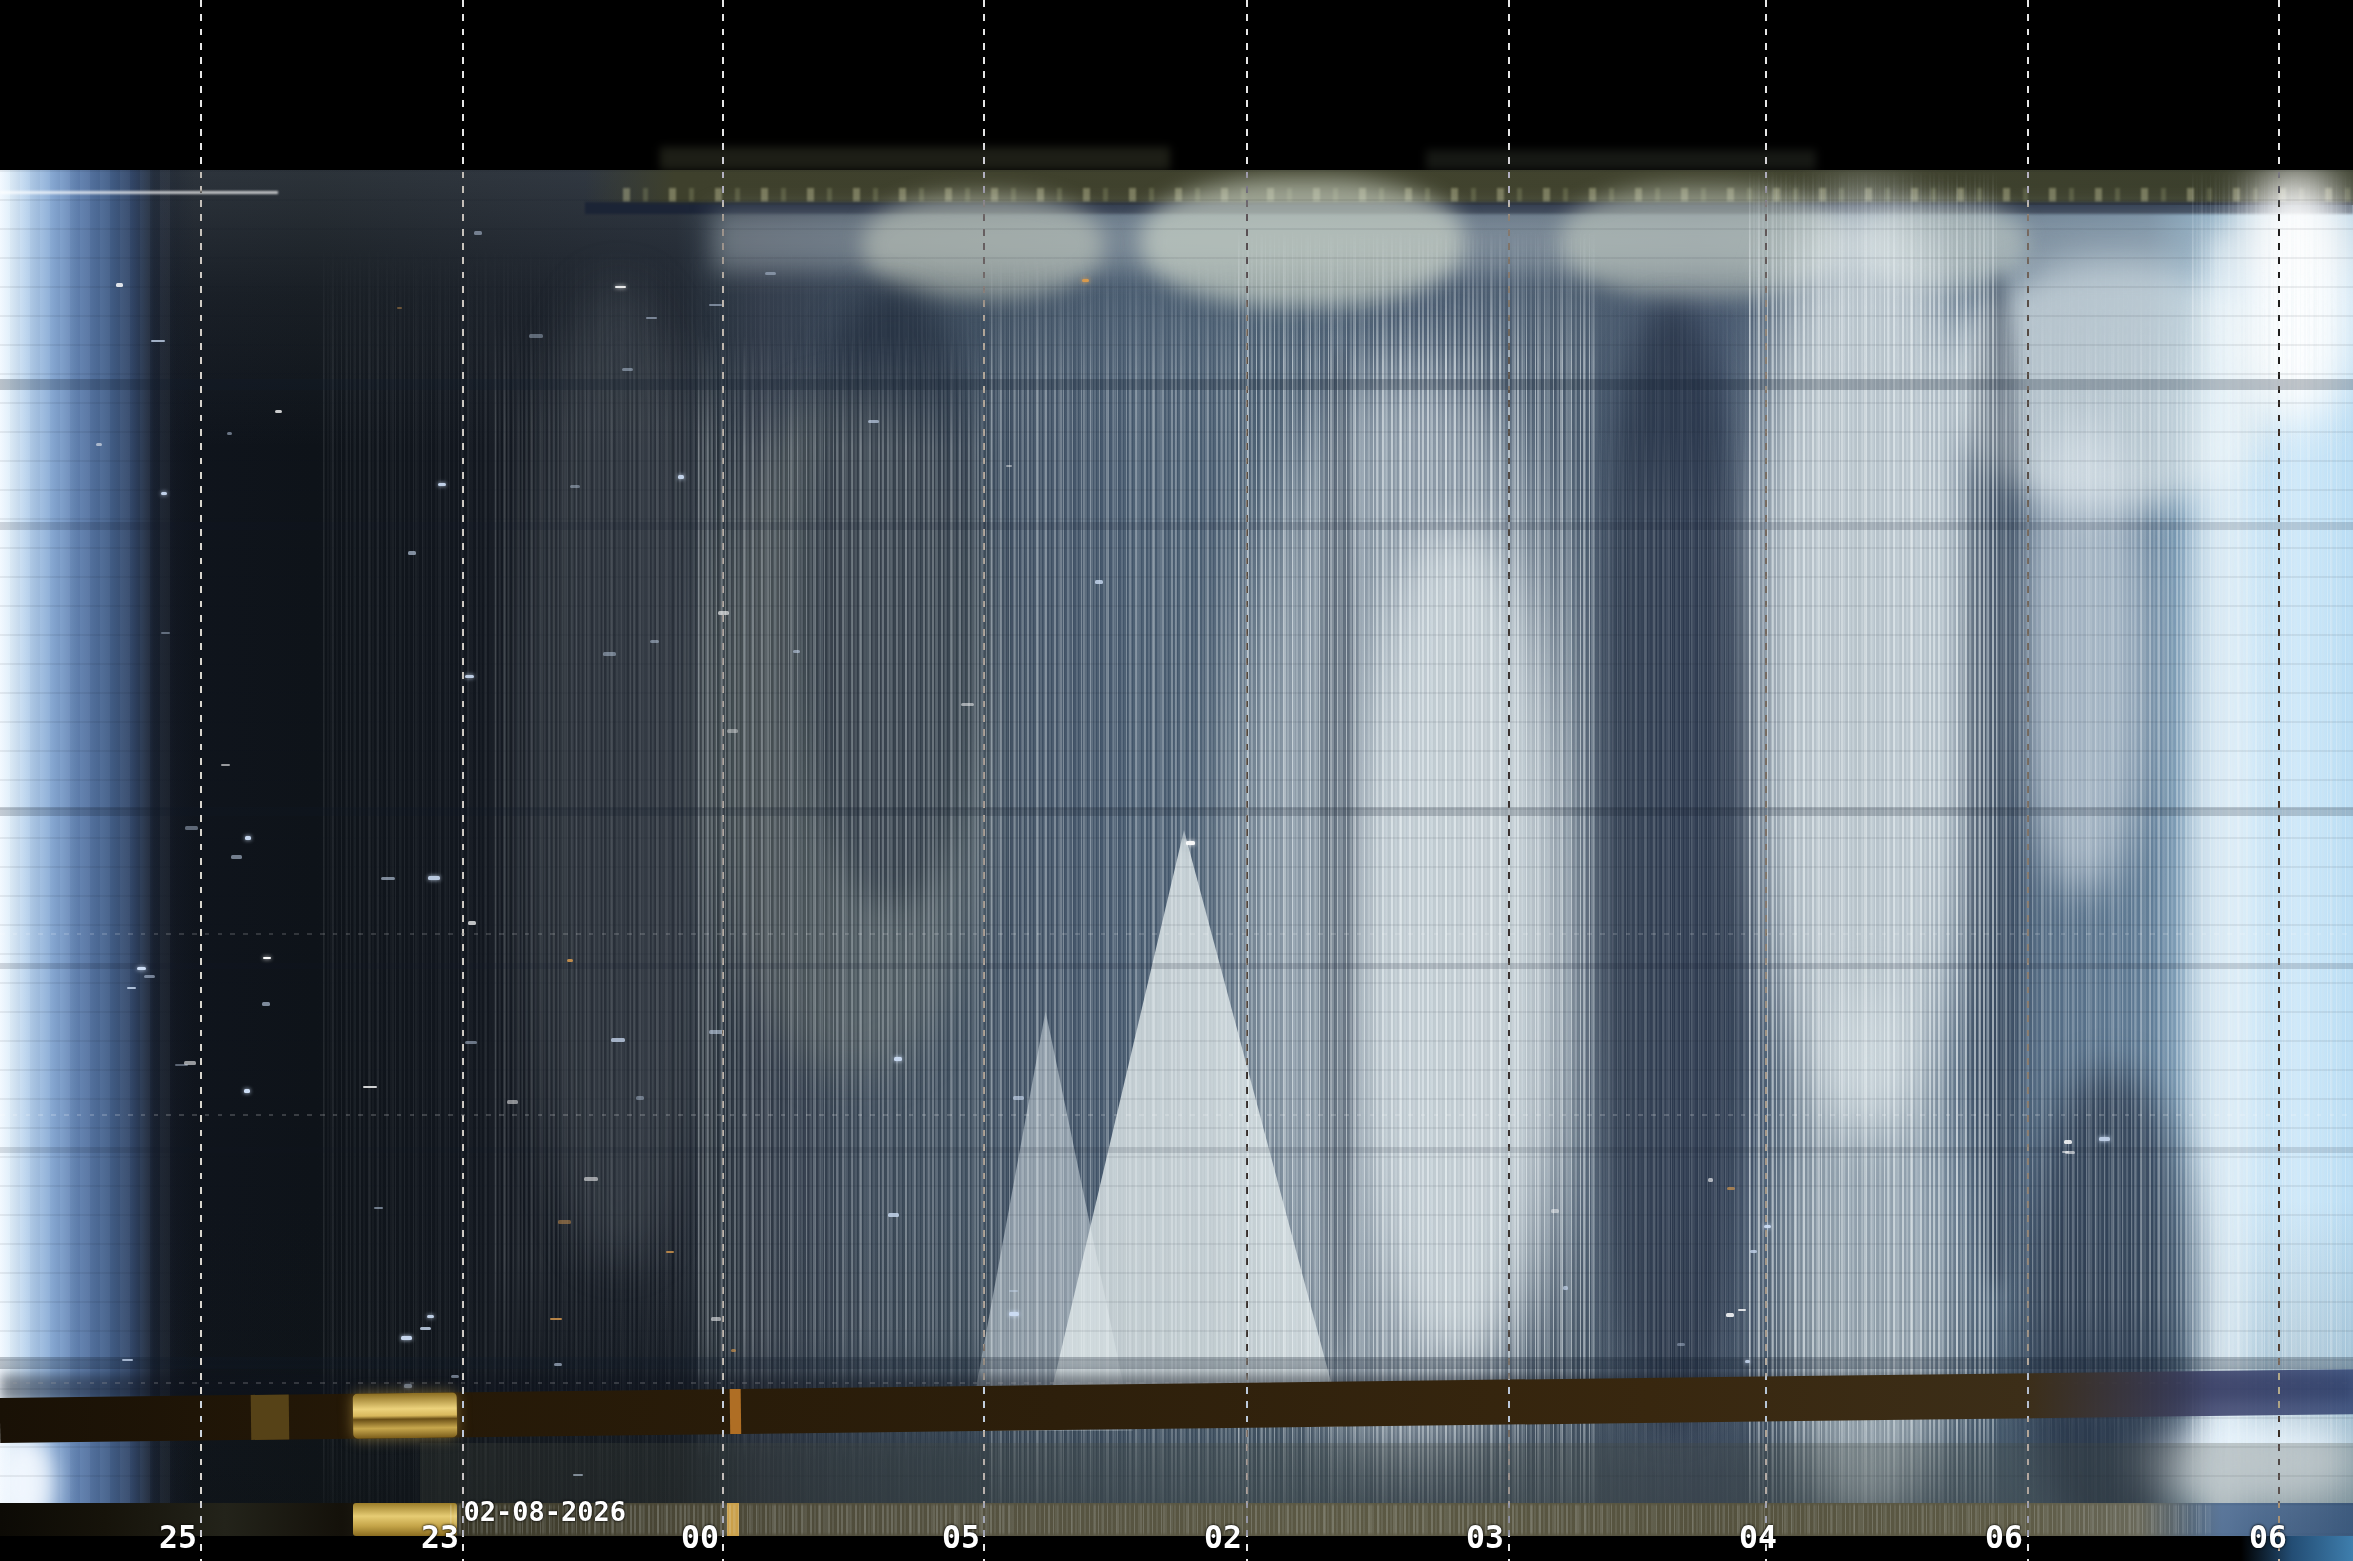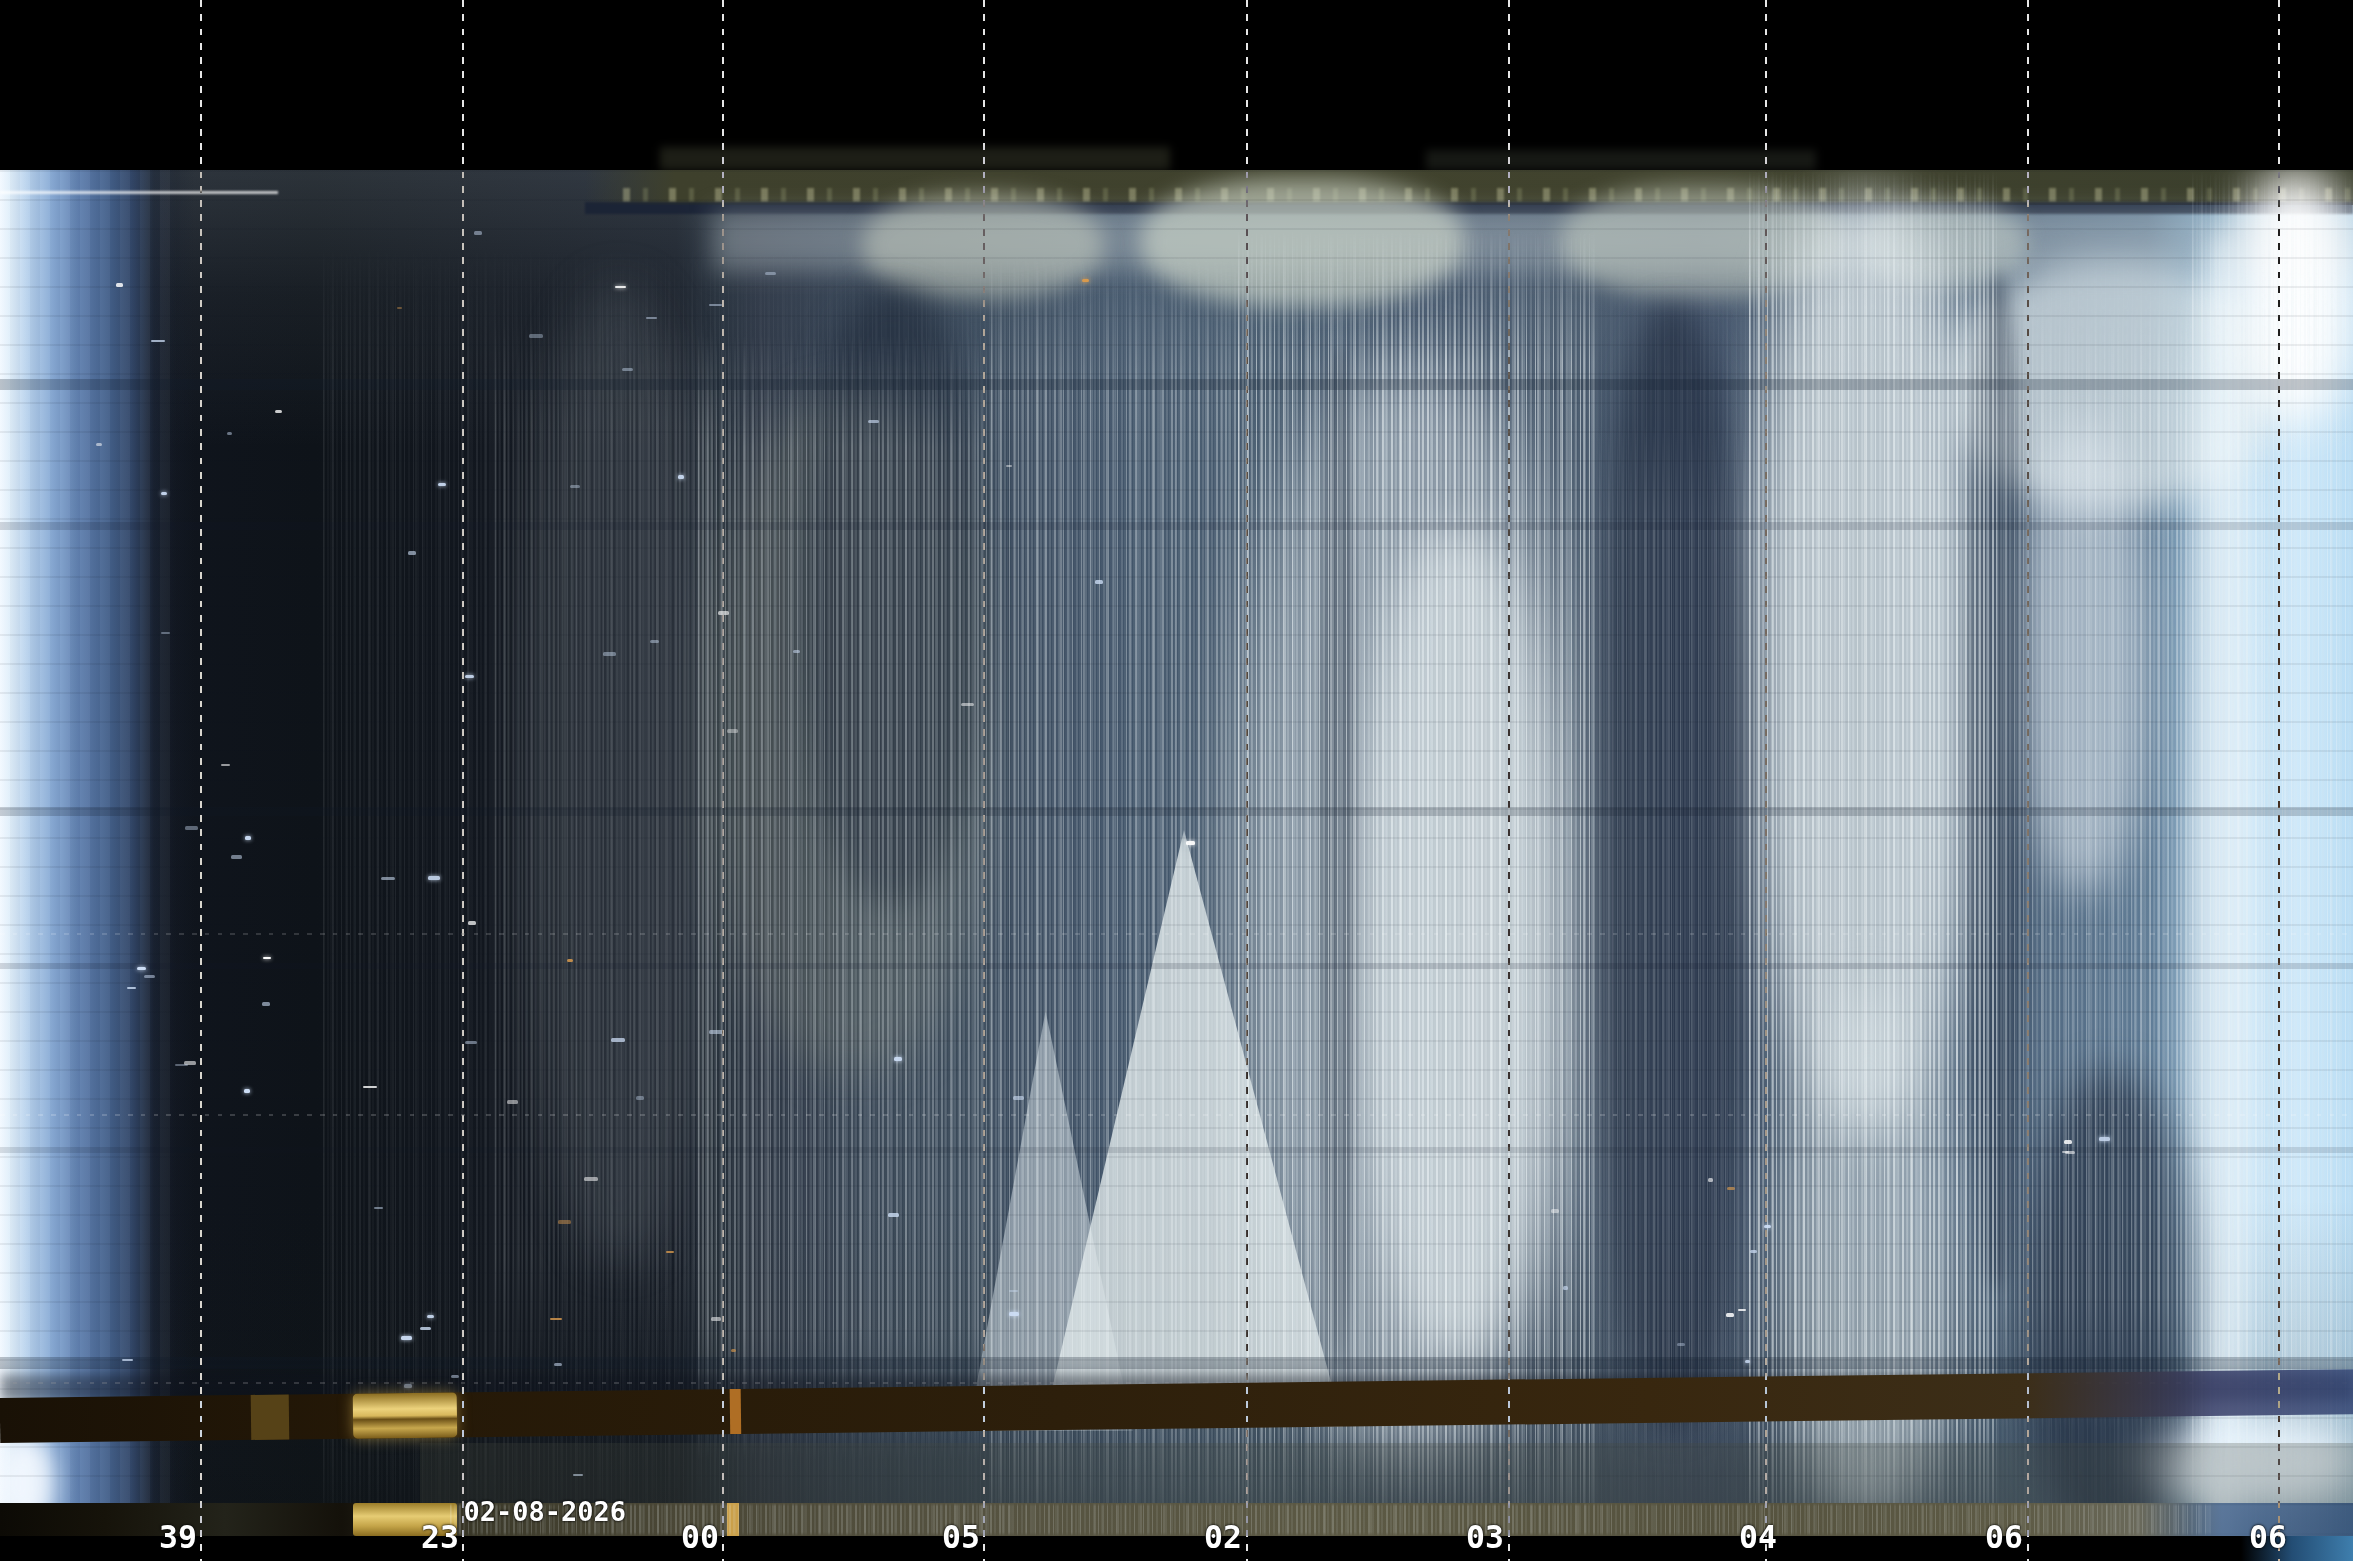--- a/index.html
+++ b/index.html
@@ -257,21 +257,21 @@
       <div class="vgrid" style="left: 462px;"></div>
       <div class="vgrid" style="left: 722px;"></div>
       <div class="vgrid" style="left: 983px;"></div>
       <div class="vgrid" style="left: 1246px;"></div>
       <div class="vgrid" style="left: 1508px;"></div>
       <div class="vgrid" style="left: 1765px;"></div>
       <div class="vgrid" style="left: 2027px;"></div>
       <div class="vgrid" style="left: 2278px;"></div>
     </div>
   <div id="ticklabels" class="abs" style="left:0;top:0;width:2354px;height:1561px;">
-      <div class="ticklabel" style="right: 2157px;">39</div>
+      <div class="ticklabel" style="right: 2157px;">25</div>
       <div class="ticklabel" style="right: 1895px;">23</div>
       <div class="ticklabel" style="right: 1635px;">00</div>
       <div class="ticklabel" style="right: 1374px;">05</div>
       <div class="ticklabel" style="right: 1112px;">02</div>
       <div class="ticklabel" style="right: 850px;">03</div>
       <div class="ticklabel" style="right: 577px; text-align: right;">04</div>
       <div class="ticklabel" style="right: 331px;">06</div>
       <div class="ticklabel" style="right: 67px;">06</div>
     </div>
 

